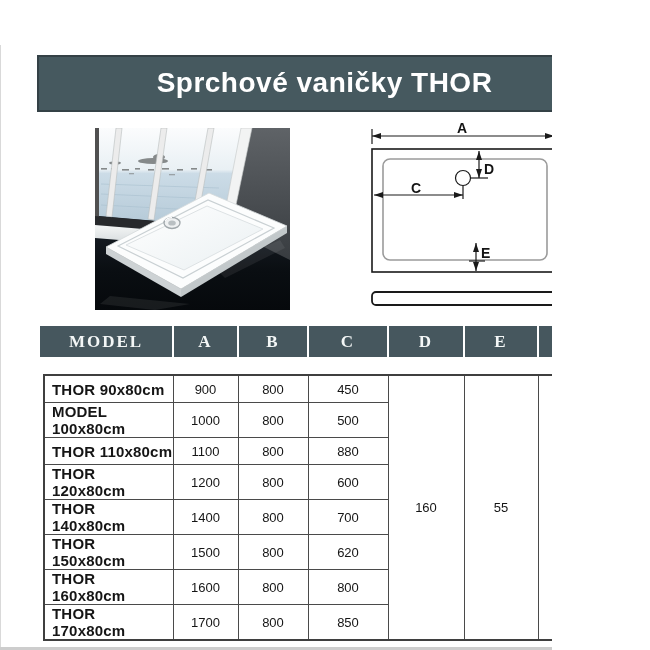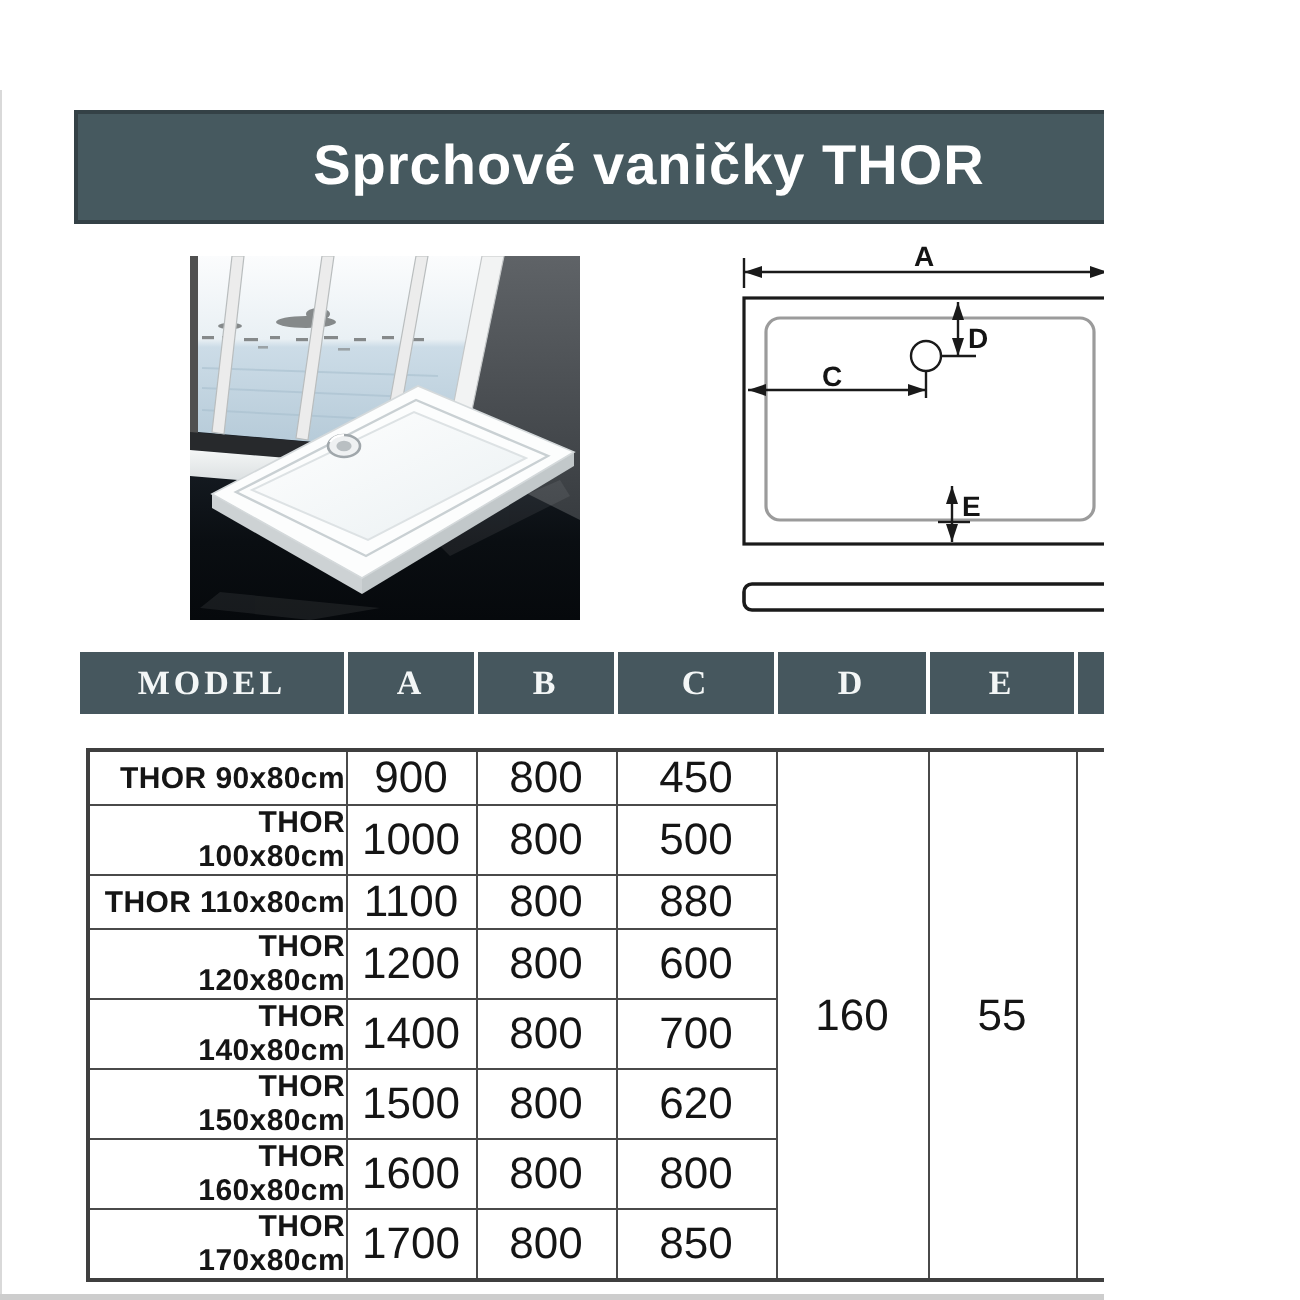--- a/index.html
+++ b/index.html
@@ -32,25 +32,25 @@
     border-left:2px solid #ffffff;
   }
   .thead .hcell:first-child{border-left:none;}
 
   table.spec{
     position:absolute;left:43px;top:374px;width:572px;
     border-collapse:collapse;table-layout:fixed;
   }
   table.spec td{
     border:1px solid #4a4a4a;height:26px;color:#151515;
-    font-size:22px;text-align:center;vertical-align:middle;padding:0;
+    font-size:13px;text-align:center;vertical-align:middle;padding:0;
   }
   table.spec{border:2px solid #3f3f3f;}
   table.spec td.model{
-    font-size:15px;font-weight:bold;text-align:right;padding-left:7px;letter-spacing:0.2px;
+    font-size:15px;font-weight:bold;text-align:left;padding-left:7px;letter-spacing:0.2px;
   }
 </style>
 </head>
 <body>
 
 <div class="page">
   <div class="edge-left"></div>
   <div class="edge-right"></div>
   <div class="edge-bottom"></div>
 
@@ -229,21 +229,21 @@
       <tr>
         <td class="model">THOR 90x80cm</td>
         <td>900</td>
         <td>800</td>
         <td>450</td>
         <td rowspan="8">160</td>
         <td rowspan="8">55</td>
         <td rowspan="8">20</td>
       </tr>
       <tr>
-        <td class="model">THOR 100x80cm</td>
+        <td class="model">MODEL 100x80cm</td>
         <td>1000</td>
         <td>800</td>
         <td>500</td>
       </tr>
       <tr>
         <td class="model">THOR 110x80cm</td>
         <td>1100</td>
         <td>800</td>
         <td>880</td>
       </tr>

